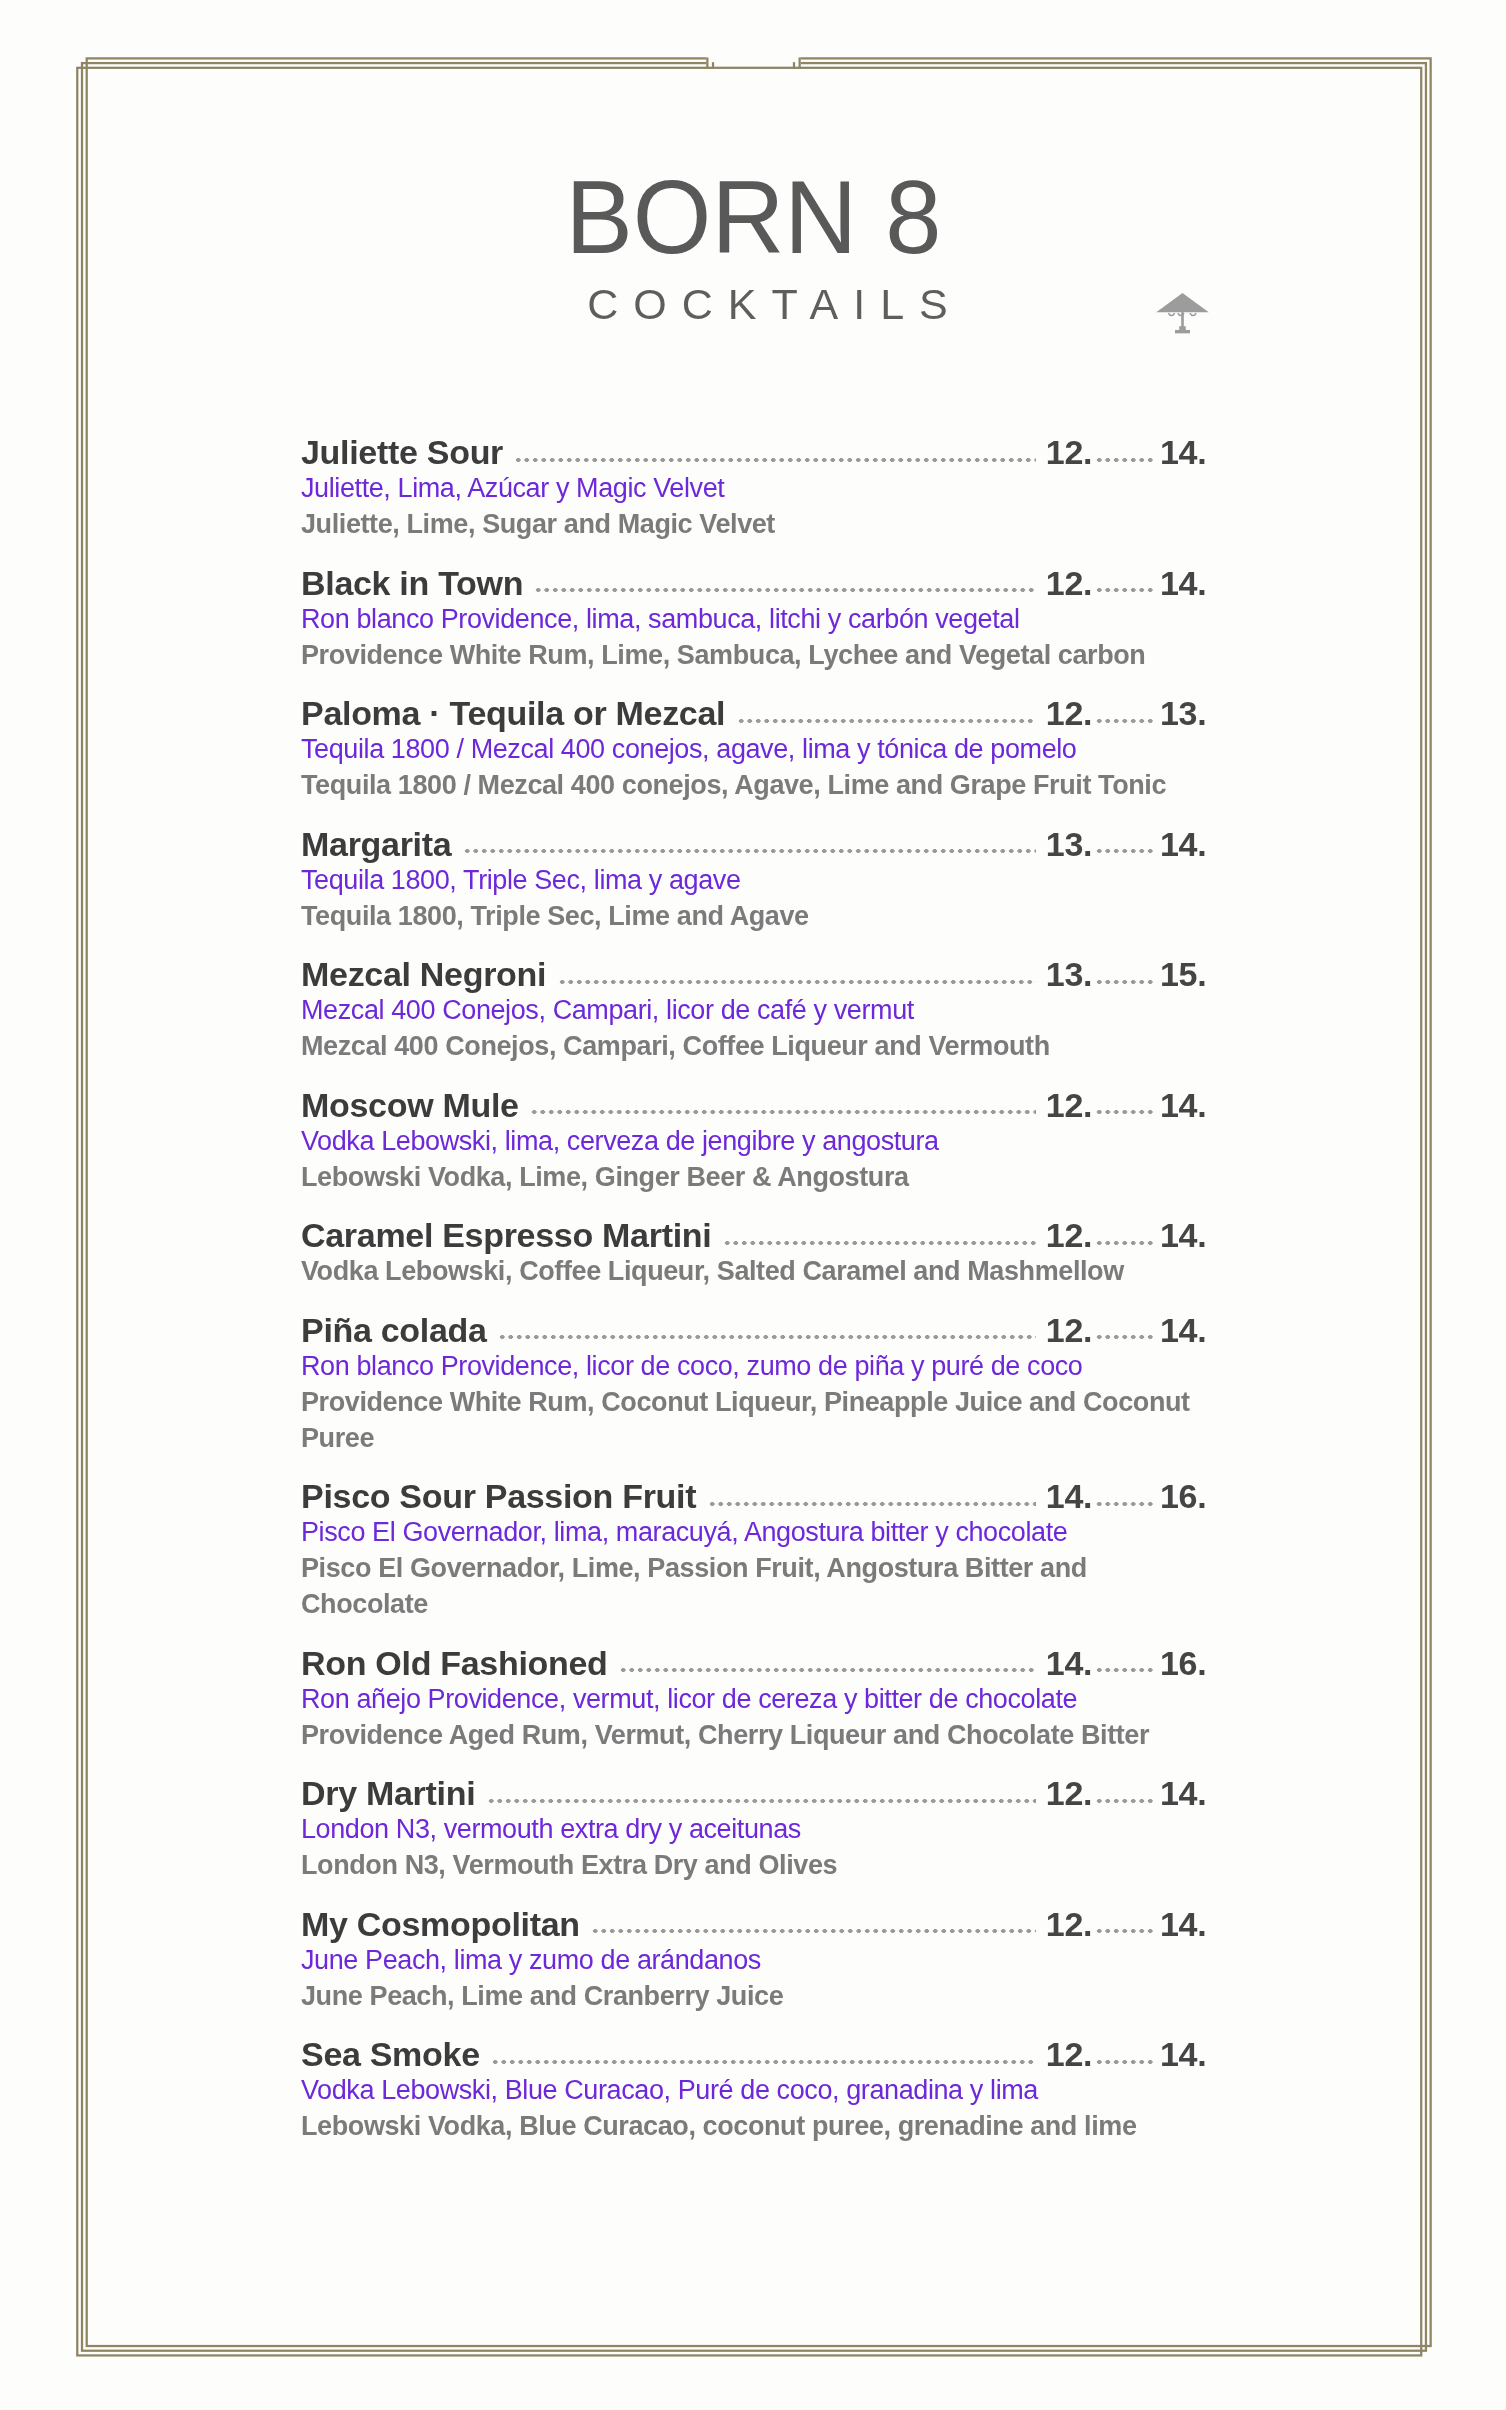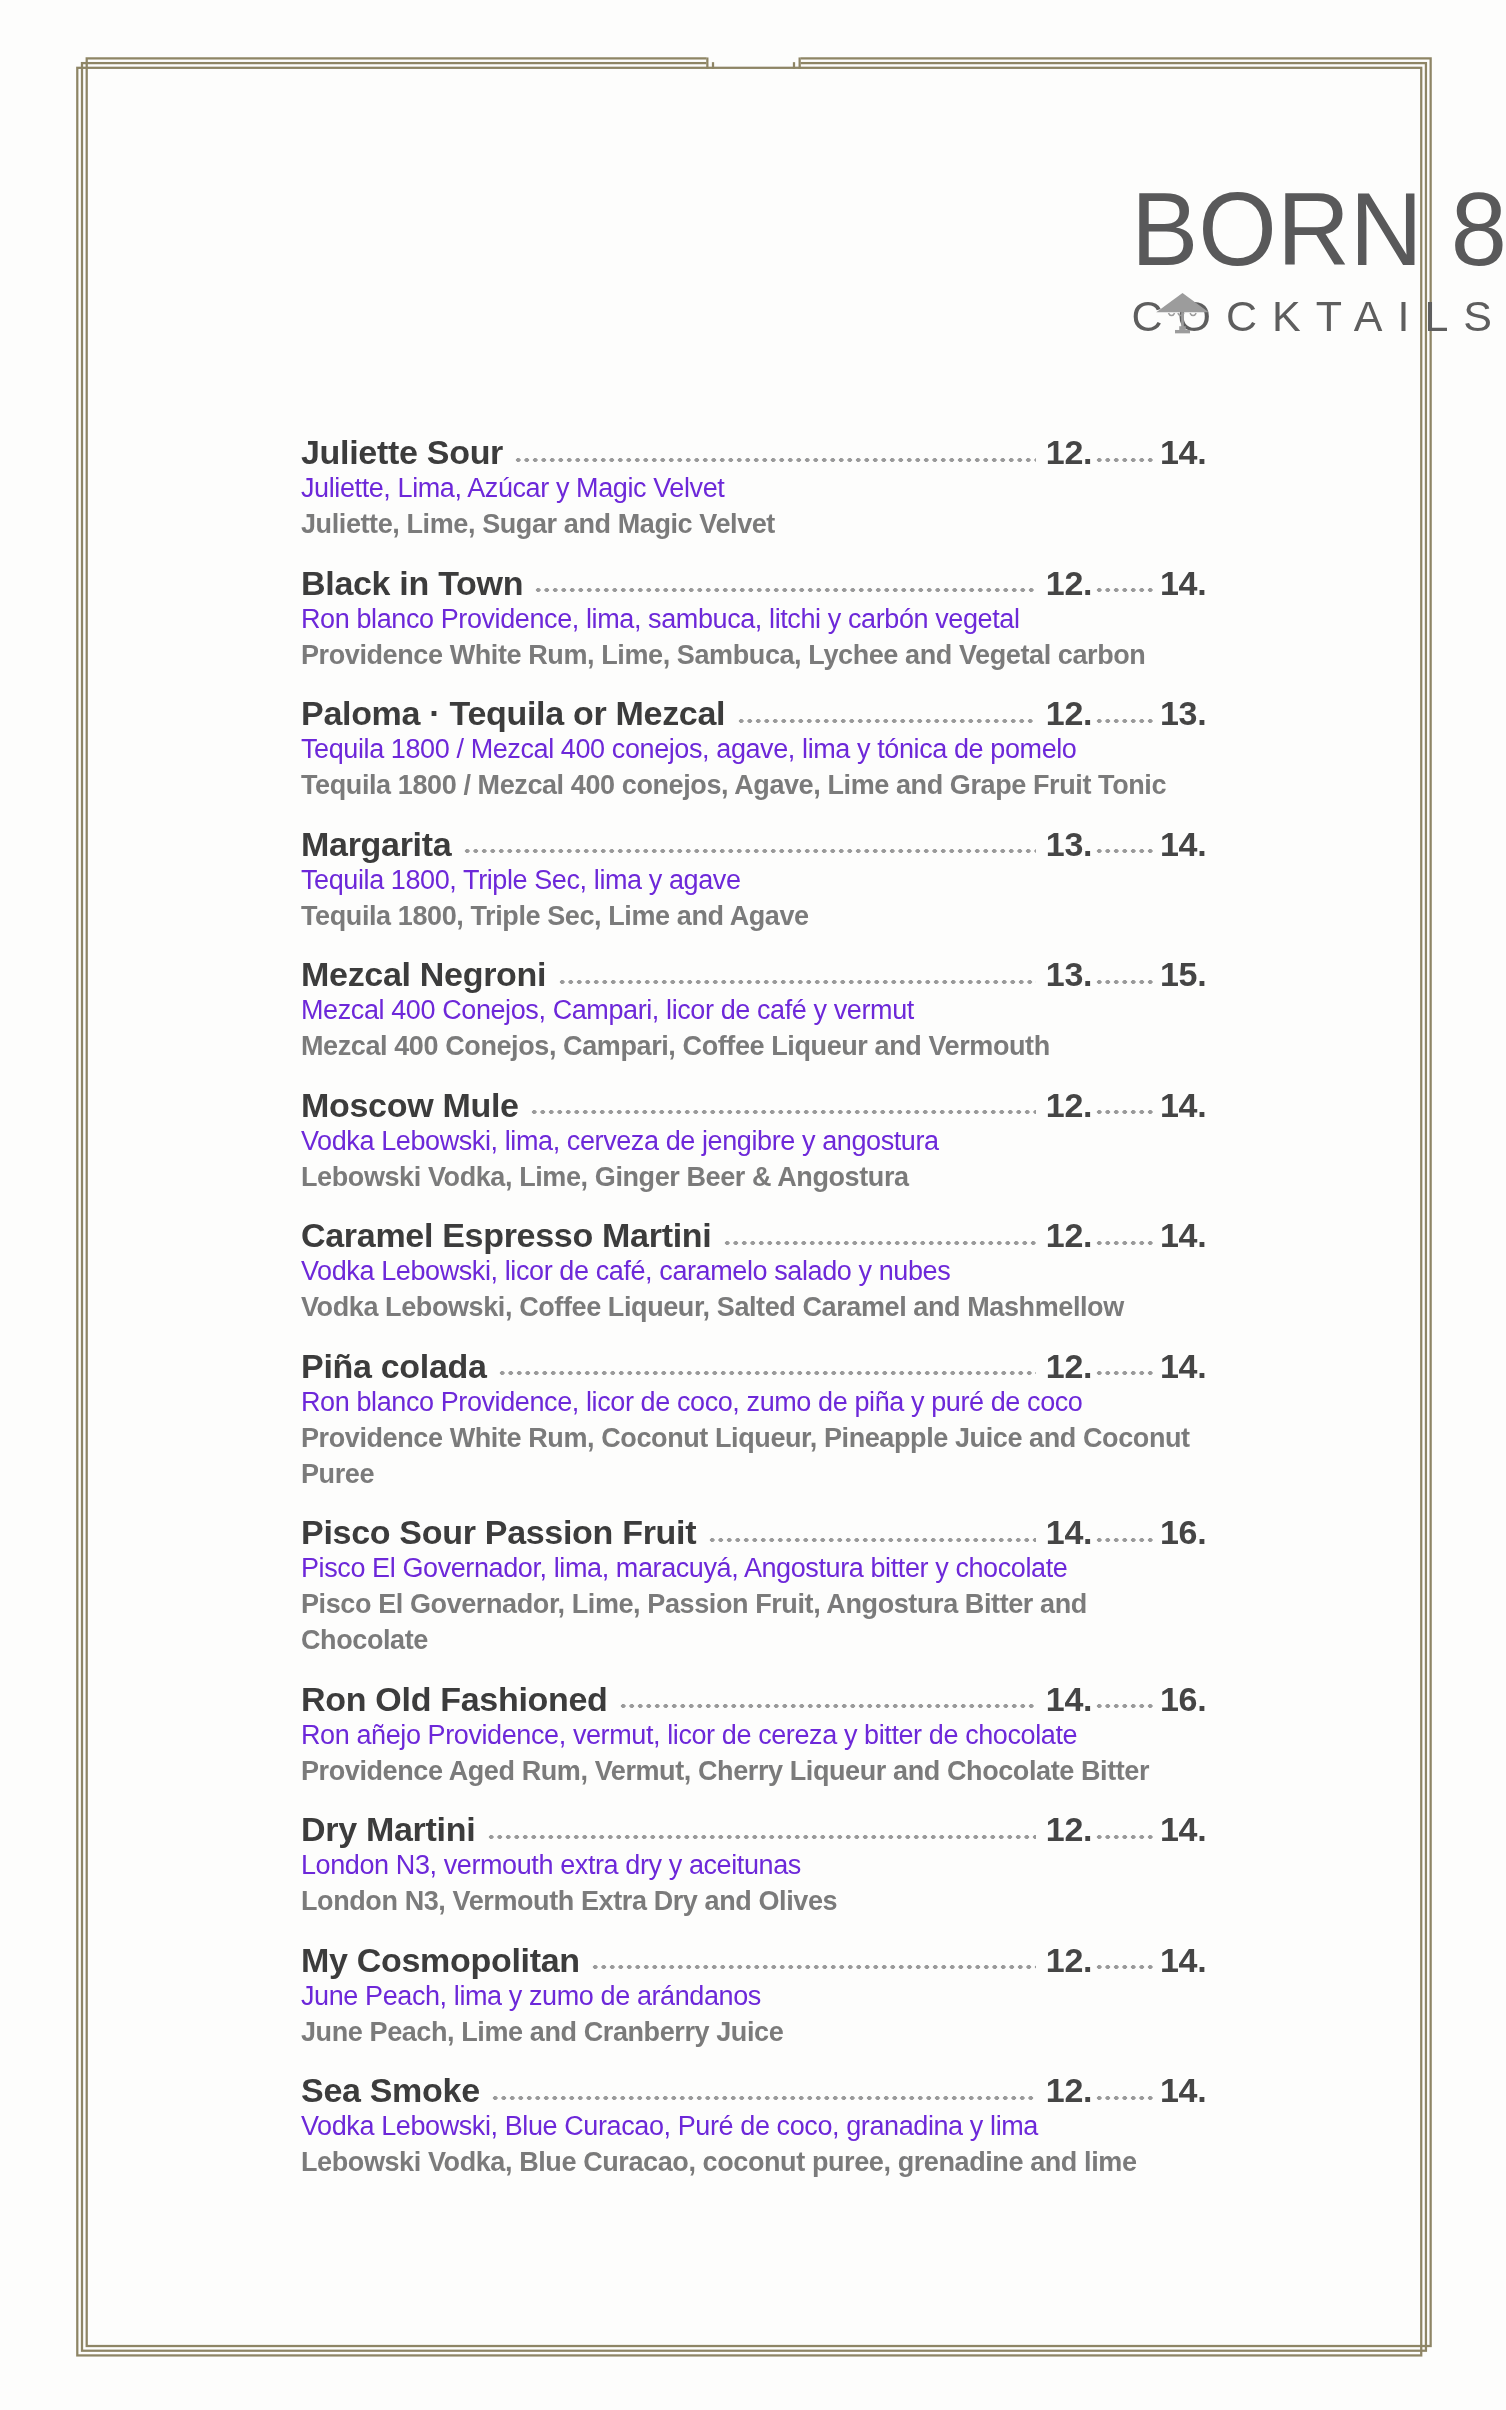--- a/index.html
+++ b/index.html
@@ -3,21 +3,21 @@
 <meta charset="utf-8">
 <style>
   html,body{margin:0;padding:0;}
   body{
     width:1507px;height:2411px;position:relative;overflow:hidden;
     background:#fdfdfc;
     font-family:"Liberation Sans", sans-serif;
     -webkit-font-smoothing:antialiased;
   }
   .frame-svg{position:absolute;left:0;top:0;width:1507px;height:2411px;}
-  .header{position:absolute;left:0;right:0;top:179px;text-align:right;}
+  .header{position:absolute;left:0;right:0;top:167px;text-align:center;}
   .brand{
     font-size:101px;line-height:1.0;font-weight:400;color:#59595a;
     letter-spacing:0px;transform:scaleY(1.02);
   }
   .subtitle{
     margin-top:15px;font-size:43px;line-height:1.0;font-weight:400;color:#5e5e5e;
     letter-spacing:15px;padding-left:15px;margin-left:28px;
   }
   .umbrella{position:absolute;left:1156px;top:292px;width:53px;height:45px;}
   .menu{position:absolute;left:301px;top:435px;width:902px;}
@@ -150,21 +150,20 @@
   </div>
 
   <div class="item">
     <div class="trow">
       <span class="tname">Caramel Espresso Martini</span>
       <span class="lead"></span>
       <span class="price p1">12.</span>
       <span class="mdots"></span>
       <span class="price p2">14.</span>
     </div>
-    <div class="desc-es">Vodka Lebowski, licor de café, caramelo salado y nubes</div>
     <div class="desc-en">Vodka Lebowski, Coffee Liqueur, Salted Caramel and Mashmellow</div>
   </div>
 
   <div class="item">
     <div class="trow">
       <span class="tname">Piña colada</span>
       <span class="lead"></span>
       <span class="price p1">12.</span>
       <span class="mdots"></span>
       <span class="price p2">14.</span>

